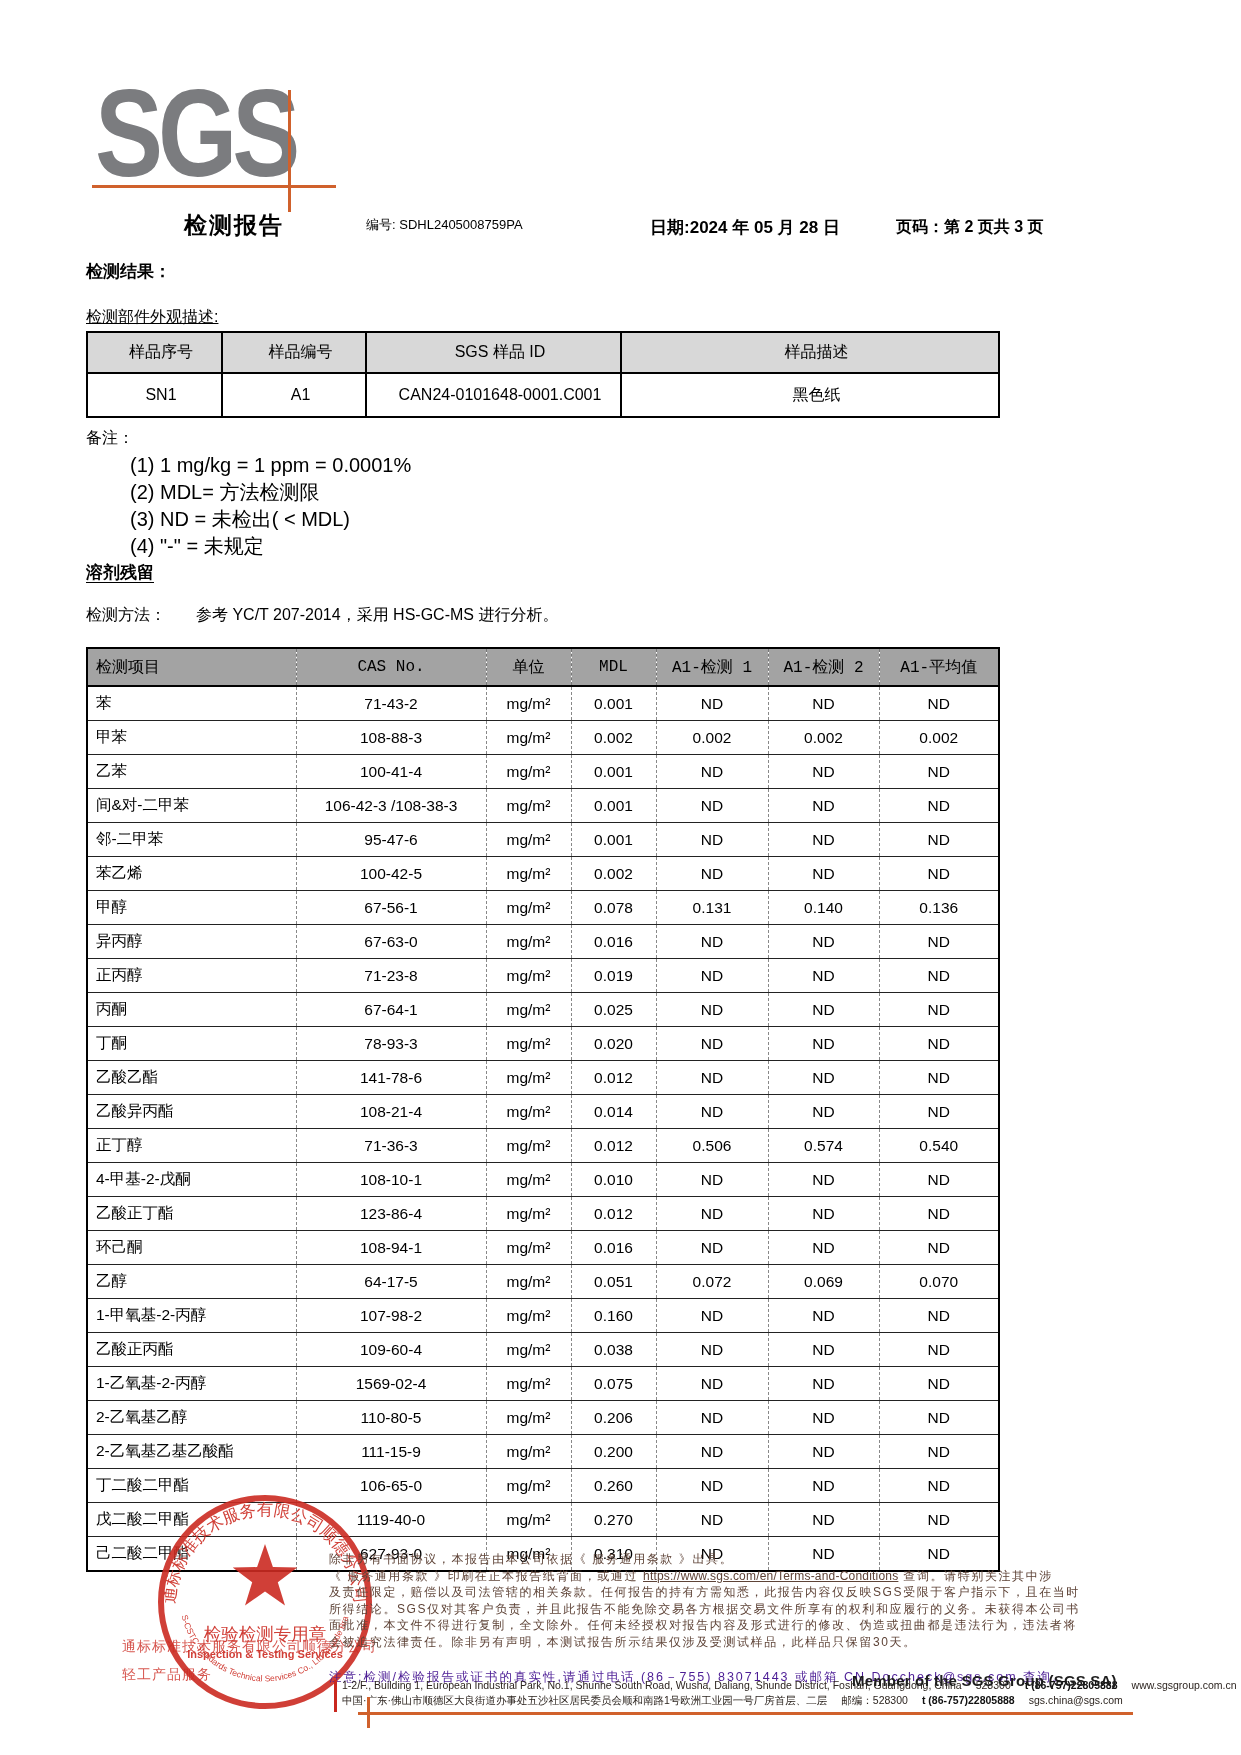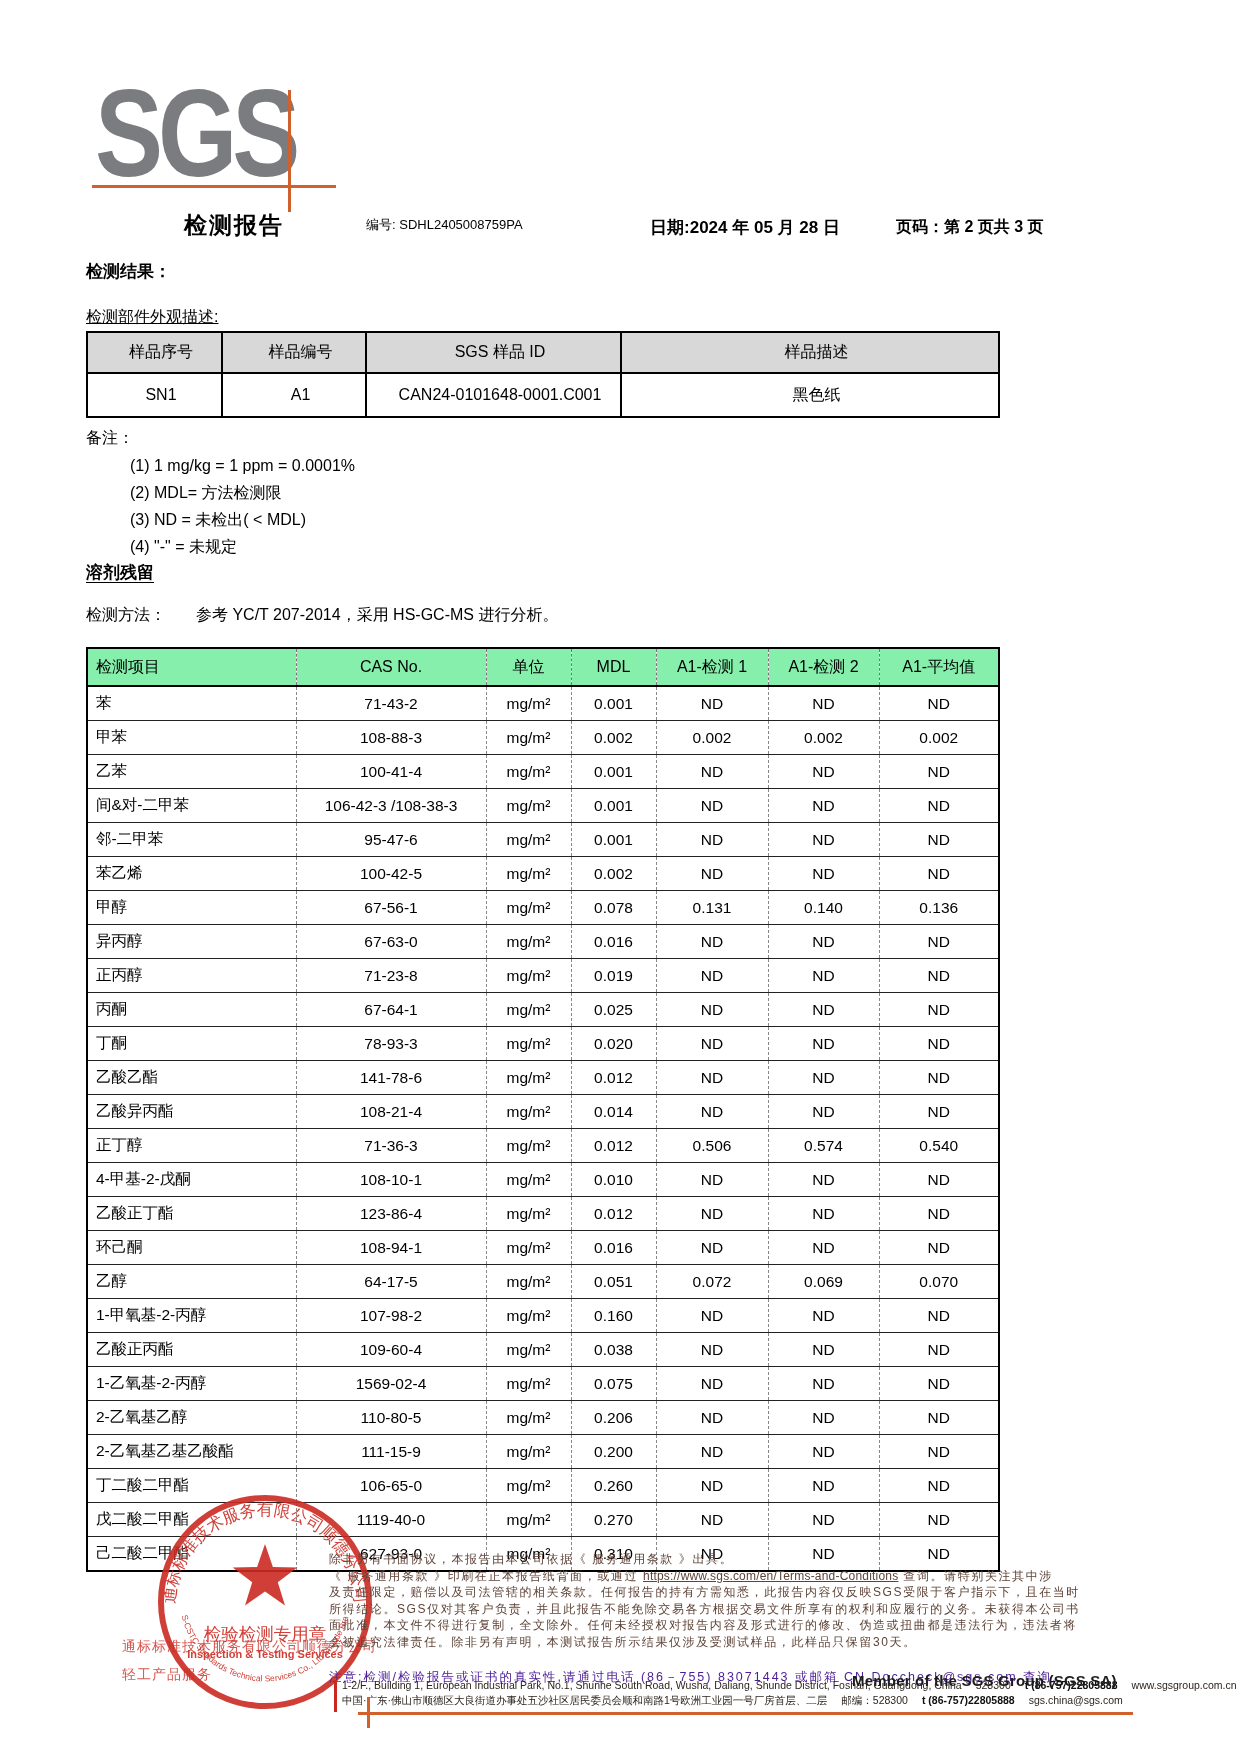--- a/index.html
+++ b/index.html
@@ -25,31 +25,31 @@
   table{border-collapse:collapse;table-layout:fixed;}
   th,td{overflow:hidden;white-space:nowrap;}
 
   
   .sample-table{left:86px;top:331px;width:912px;border:2px solid #000;}
   .sample-table th,.sample-table td{border:2px solid #000;text-align:center;font-size:16px;padding-left:14px;}
   .sample-table th{background:#d8d8d8;font-weight:normal;height:37px;}
   .sample-table td{height:40px;margin-top:46px;}
 
   .notes-heading{left:86px;top:428px;font-size:16px;}
-  .notes-list{left:130px;top:452px;font-size:16px;}
+  .notes-list{left:130px;top:452px;font-size:20px;}
   .note-line{height:27px;line-height:27px;}
 
   .solvent-heading{left:86px;top:561px;font-size:17px;font-weight:bold;text-decoration:underline;text-underline-offset:4px;}
   .method-line{left:86px;top:605px;font-size:16px;}
   .method-label{margin-right:30px;}
 
   
   .solvent-table{left:86px;top:647px;width:912px;border:2.5px solid #000;}
-  .solvent-table th{background:#86efac;font-weight:normal;font-size:16px;height:34px;
-                    border-bottom:2px solid #000;border-left:1px dashed #777;text-align:center;}
+  .solvent-table th{background:#a3a3a3;font-weight:normal;font-size:16px;height:34px;
+                    border-bottom:2px solid #000;border-left:1px dashed #777;text-align:center;font-family:Liberation Mono, monospace;}
   .solvent-table td{font-size:15.5px;height:31px;text-align:center;
                     border-top:1.5px solid #222;border-left:1px dashed #888;}
   .solvent-table th:first-child,.solvent-table td:first-child{border-left:none;text-align:left;padding-left:8px;}
 
   
   .stamp-side-text{color:#cc2b22;opacity:.8;font-size:14px;letter-spacing:1px;}
   .stamp-box{left:155px;top:1492px;width:220px;height:220px;opacity:.9;}
 
   .fineprint{left:329px;top:1551px;width:905px;color:#5e4337;font-size:12px;line-height:16.5px;}
   .fineprint .fp-line{white-space:nowrap;letter-spacing:1.6px;}

